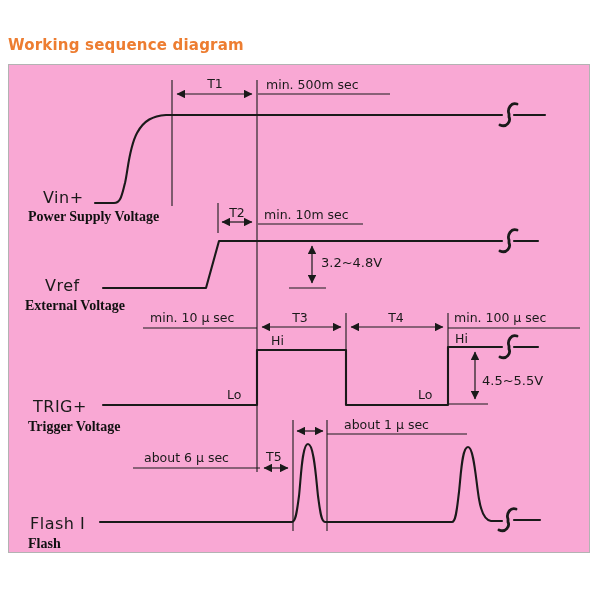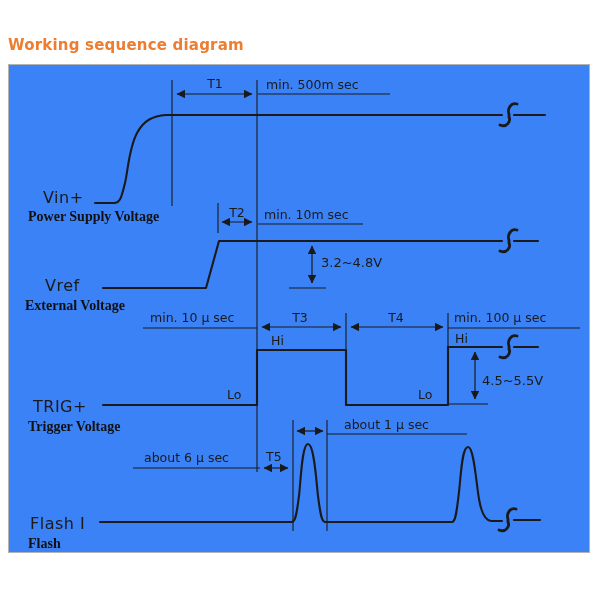--- a/index.html
+++ b/index.html
@@ -1,21 +1,21 @@
 <!DOCTYPE html>
 <html style="--title: #ED7D31; --ink: #1a1a1a; --box-border: #b3b3b3;"><head>
 <meta charset="utf-8">
 <style>
   html,body{margin:0;padding:0;background:#ffffff;}
   .page{position:relative;width:600px;height:600px;background:#fff;overflow:hidden;
-        font-family:"DejaVu Sans",sans-serif;border-radius:25px;}
+        font-family:"DejaVu Sans",sans-serif;}
   .ttl{position:absolute;left:8px;top:36px;margin:0;font-size:15px;font-weight:bold;
        color:var(--title,#ED7D31);font-family:"DejaVu Sans",sans-serif;letter-spacing:0.2px;}
   .diagram-box{position:absolute;left:8px;top:64px;width:582px;height:489px;
-               border:1px solid var(--box-border,#b3b3b3);box-sizing:border-box;background:#3b82f6;}
+               border:1px solid var(--box-border,#b3b3b3);box-sizing:border-box;background:#f9a8d4;}
   svg{display:block;color:var(--ink,#1a1a1a);}
   .wave{fill:none;stroke:var(--ink,#1a1a1a);stroke-width:2.1;stroke-linejoin:round;stroke-linecap:round;}
   .thin{fill:none;stroke:var(--ink,#1a1a1a);stroke-width:1.1;}
   .dim{fill:none;stroke:var(--ink,#1a1a1a);stroke-width:1.2;}
   .brkp{fill:none;stroke:var(--ink,#1a1a1a);stroke-width:2.8;stroke-linecap:round;}
   marker path{fill:var(--ink,#1a1a1a);}
   .t{font:12.5px "DejaVu Sans",sans-serif;fill:var(--ink,#1a1a1a);}
   .tm{text-anchor:middle;}
   .sig{font:16px "DejaVu Sans",sans-serif;fill:var(--ink,#1a1a1a);letter-spacing:0.5px;}
   .sub{font:bold 14px "Liberation Serif",serif;fill:#111;}

